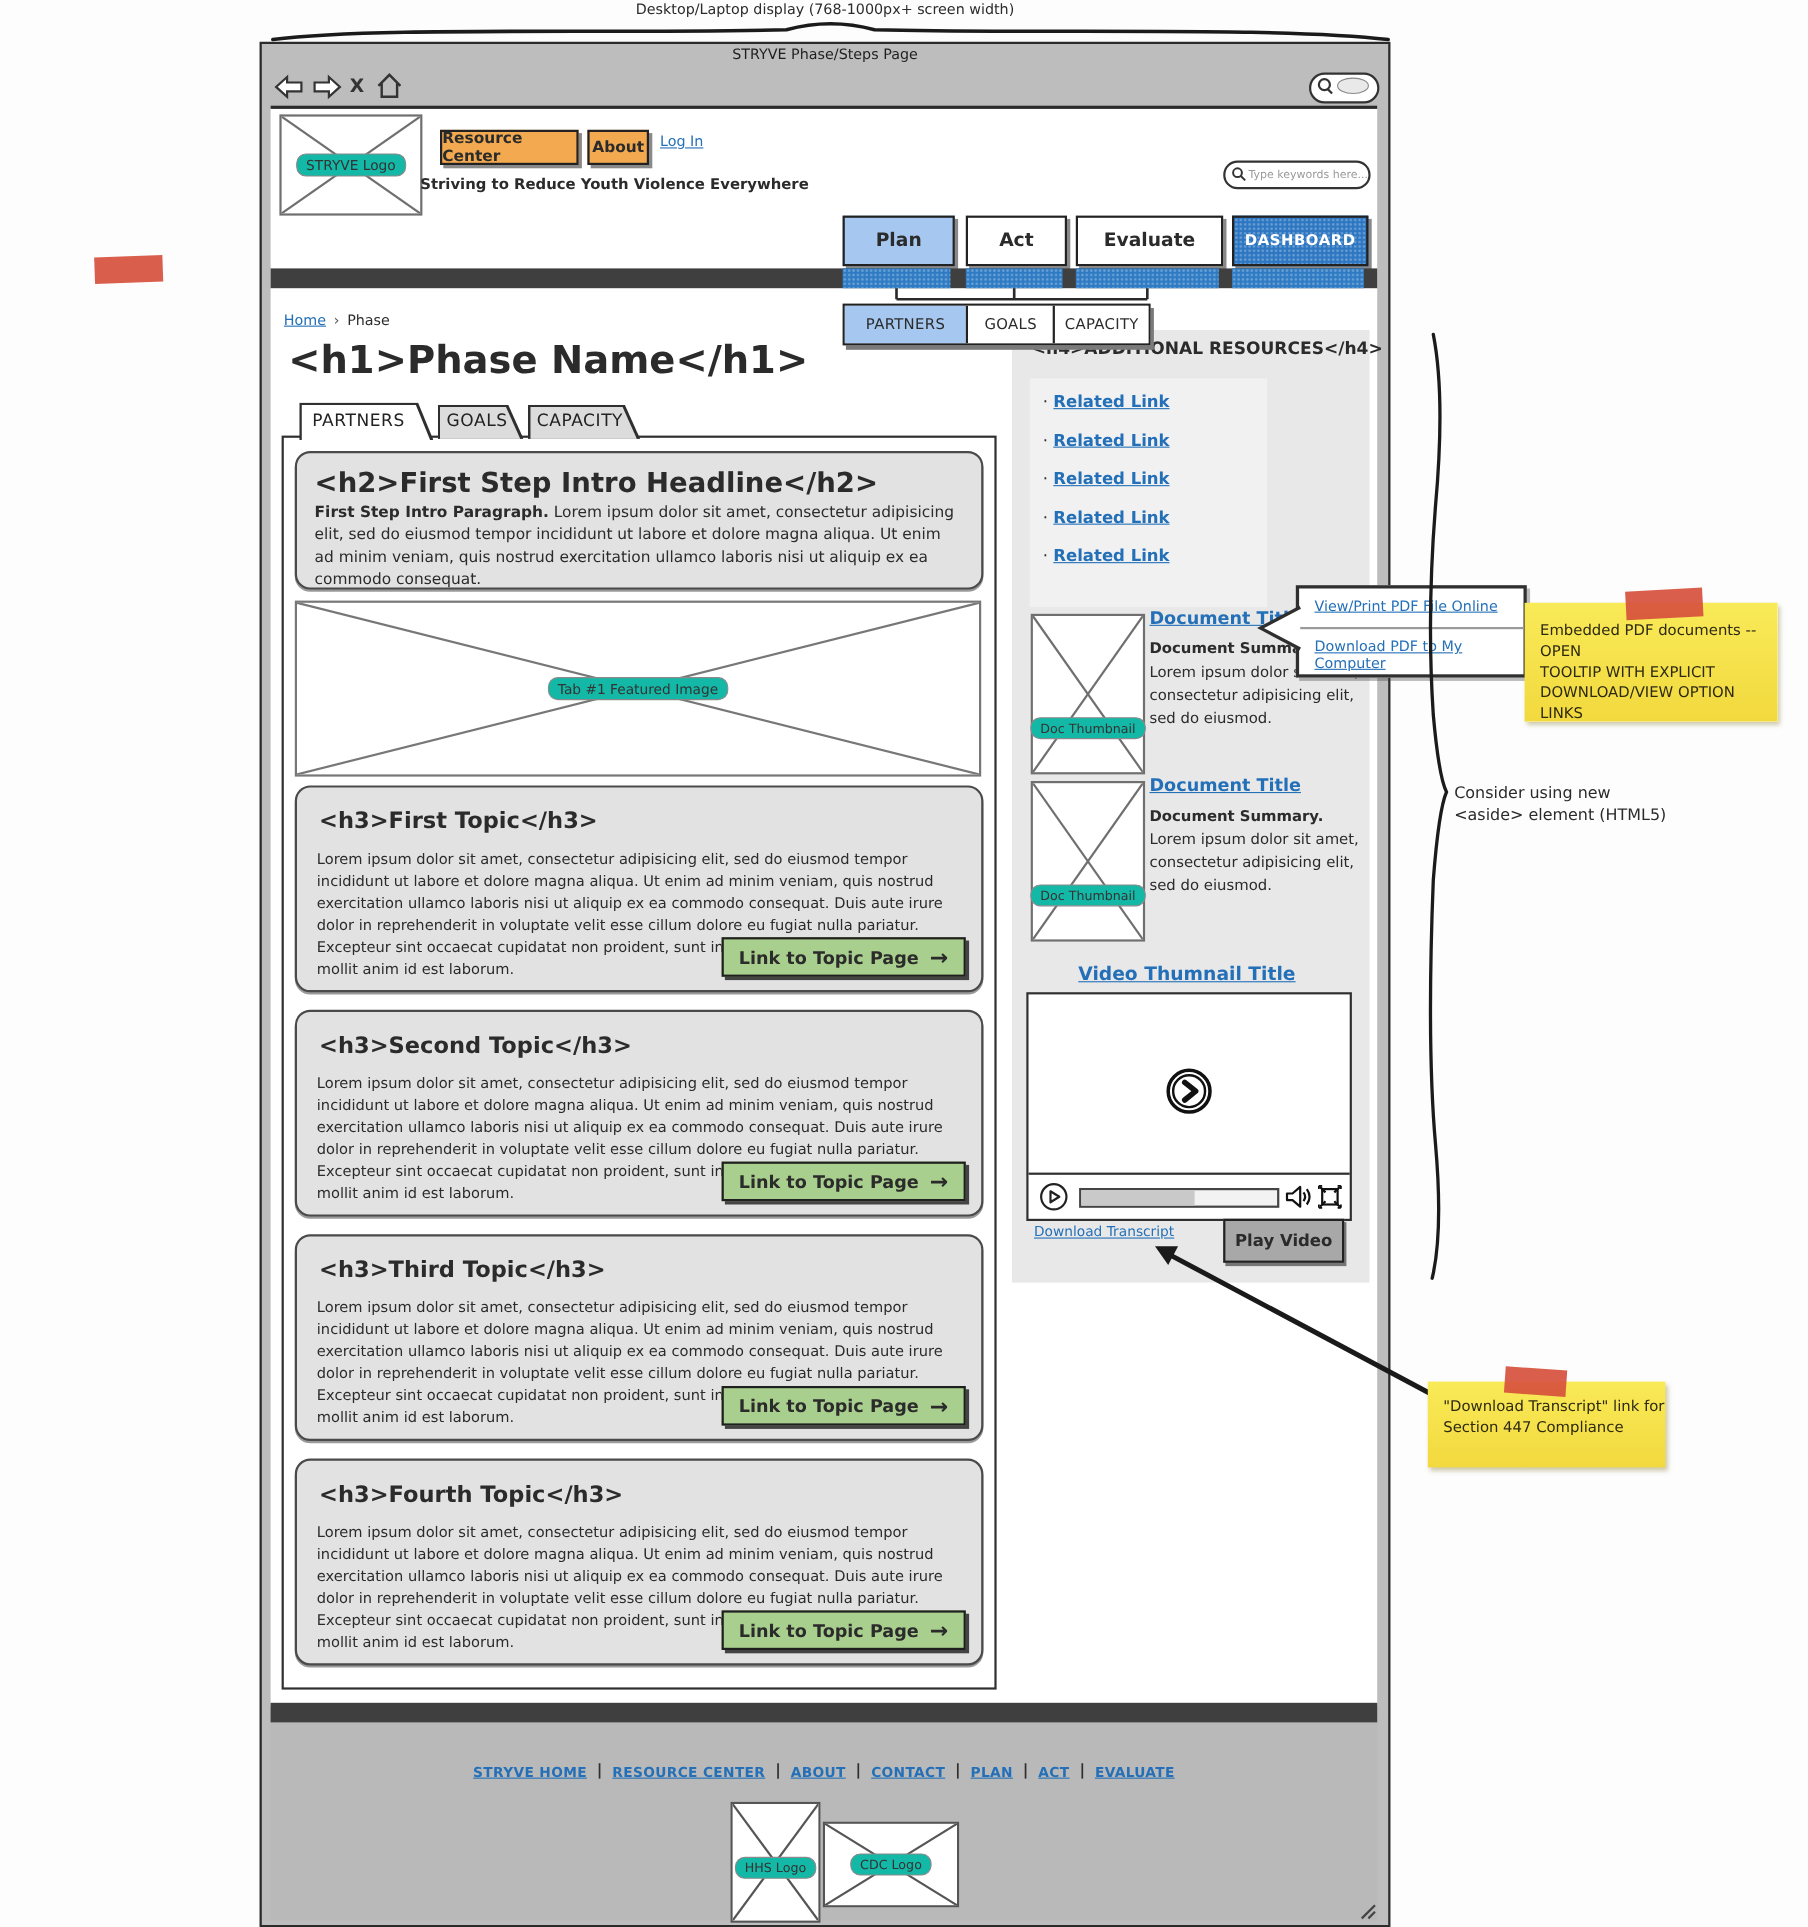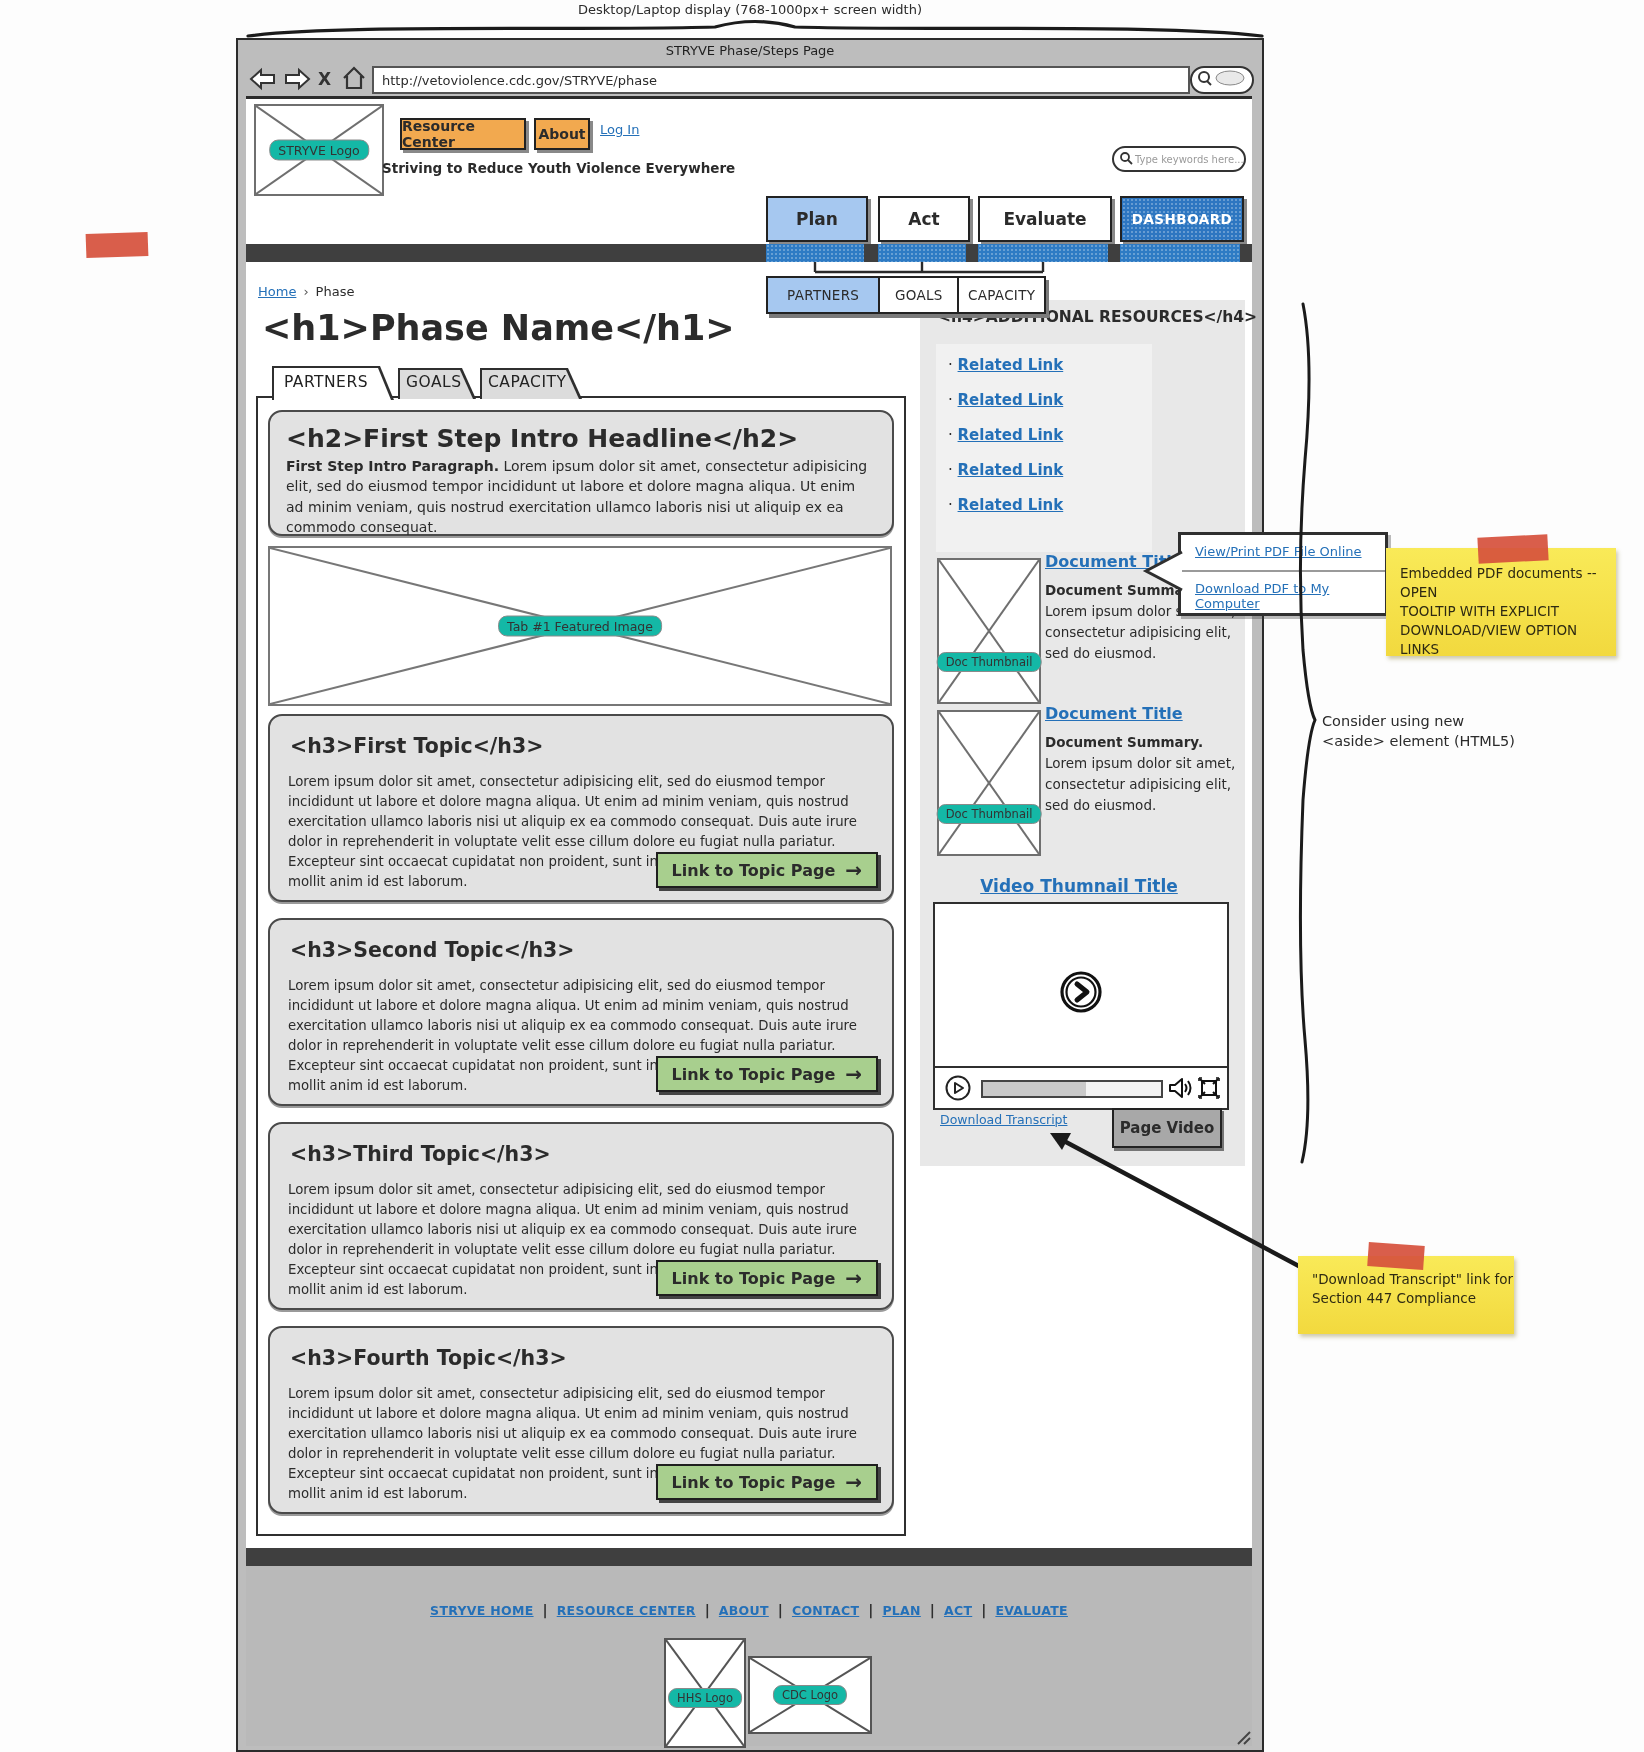--- a/index.html
+++ b/index.html
@@ -63,23 +63,20 @@
     <svg width="30" height="26">
         <polygon points="17,4 27,13 17,22 17,17 4,17 4,9 17,9" fill="#fff" stroke="#333" stroke-width="2"></polygon>
       </svg>
   </div>
   <div class="abs toolbar-ic" style="left:318px;top:69px;">X</div>
   <div class="abs" style="left:340px;top:64px;">
     <svg width="28" height="28">
         <path d="M4 14 L14 4 L24 14 M7 12 V24 H21 V12" fill="none" stroke="#333" stroke-width="2.2"></path>
       </svg>
   </div>
-  <div class="abs urlbar">
-      <span>http://vetoviolence.cdc.gov/STRYVE/phase</span>
-    </div>
   <div class="abs searchoval">
     <svg width="56" height="20" style="position:absolute;left:2px;top:0;">
         <circle cx="10" cy="9" r="5" fill="none" stroke="#333" stroke-width="2"></circle>
         <line x1="13" y1="13" x2="17" y2="17" stroke="#333" stroke-width="2"></line>
         <ellipse cx="36" cy="10" rx="14" ry="7" fill="#e9e9e9" stroke="#888" stroke-width="1"></ellipse>
       </svg>
   </div>
 
   <div class="abs page"></div>
 
@@ -285,21 +282,21 @@
       <div class="abs" style="left:262px;top:7px;">
         <svg width="24" height="26">
             <rect x="5" y="6" width="14" height="14" fill="none" stroke="#111" stroke-width="2"></rect>
             <path d="M3 4 l5 5 M21 4 l-5 5 M3 22 l5 -5 M21 22 l-5 -5" stroke="#111" stroke-width="2"></path>
             <path d="M2 3 l3 0 M2 3 l0 3 M22 3 l-3 0 M22 3 l0 3 M2 23 l3 0 M2 23 l0 -3 M22 23 l-3 0 M22 23 l0 -3" stroke="#111" stroke-width="1.6"></path>
           </svg>
       </div>
     </div>
   </div>
   <a class="abs link" style="left:940px;top:1112px;font-size:12.5px;font-weight:normal;">Download Transcript</a>
-  <div class="abs btn3d" style="left:1112px;top:1108px;width:106px;height:36px;background:#a8a8a8;font-size:15px;box-shadow:2px 3px 0 rgba(40,40,40,.6);">Page Video</div>
+  <div class="abs btn3d" style="left:1112px;top:1108px;width:106px;height:36px;background:#a8a8a8;font-size:15px;box-shadow:2px 3px 0 rgba(40,40,40,.6);">Play Video</div>
 
   <div class="abs" style="left:1178px;top:532px;width:204px;height:78px;background:#fff;border:3px solid #2f2f2f;box-shadow:3px 3px 0 rgba(60,60,60,.35);z-index:55;">
     <a class="link" style="position:absolute;left:14px;top:9px;font-size:13px;font-weight:normal;">View/Print PDF File Online</a>
     <div style="position:absolute;left:0;right:0;top:35px;border-top:2px solid #9a9a9a;"></div>
     <a class="link" style="position:absolute;left:14px;top:46px;font-size:13px;font-weight:normal;">Download PDF to My Computer</a>
   </div>
 
   <div class="abs sticky" style="left:1386px;top:548px;width:230px;height:108px;z-index:70;">
     <div class="note-text" style="position:absolute;left:14px;top:16px;">
       <div>Embedded PDF documents -- OPEN</div>

